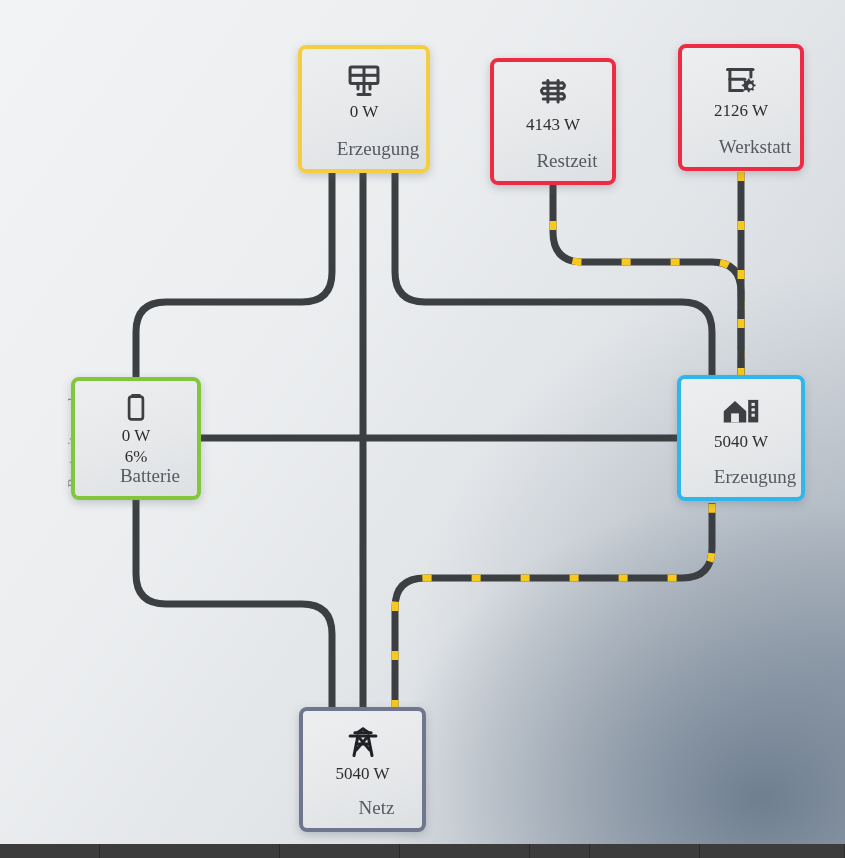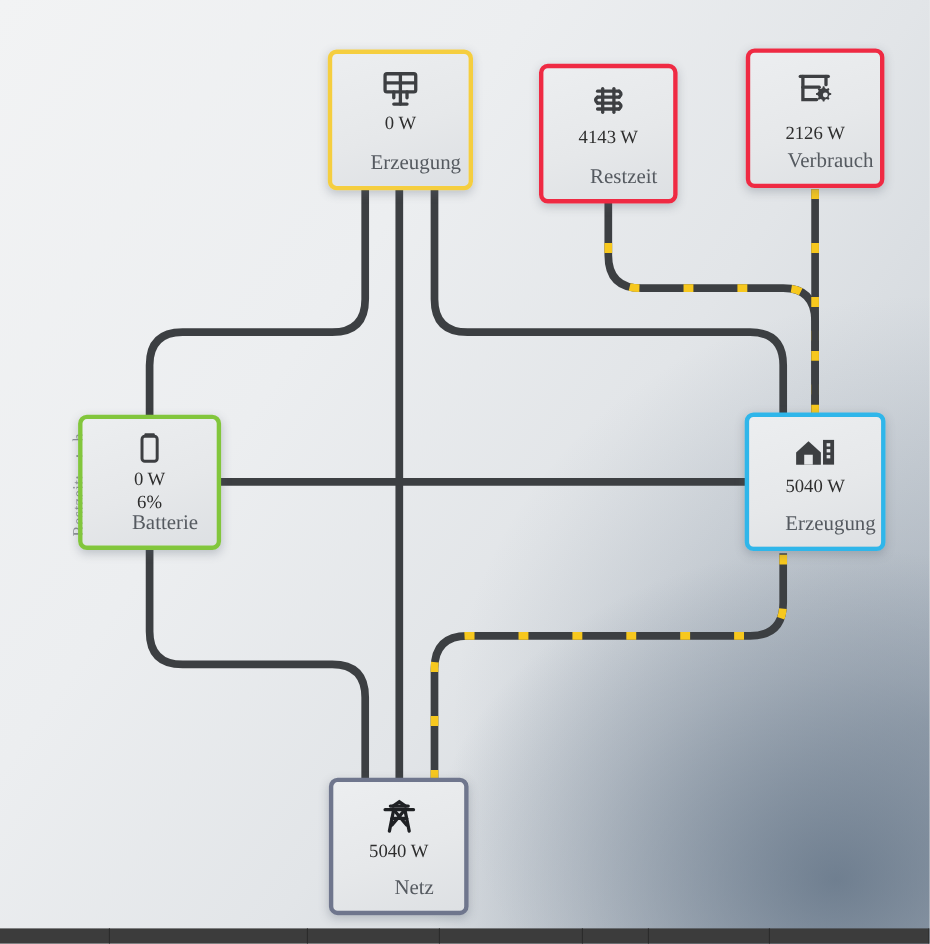--- a/index.html
+++ b/index.html
@@ -115,37 +115,37 @@
           <path d="M18.5 4.6 q2.4 1.8 0 3.6 M5.5 8.2 q-2.4 1.8 0 3.6 M18.5 11.8 q2.4 1.8 0 3.6"></path>
           <line x1="8.6" y1="3" x2="8.6" y2="17.4"></line>
           <line x1="15.4" y1="3" x2="15.4" y2="17.4"></line>
         </g>
       </svg>
     </div>
     <div class="val">4143 W</div>
     <div class="nm">Restzeit</div>
   </div>
 
-  <div class="node" style="left:678px;top:44px;width:126px;height:127px;border-color:#ef2a43;gap:10px;">
+  <div class="node" style="left:678px;top:44px;width:126px;height:127px;border-color:#ef2a43;">
     <div class="ico">
       <svg width="36" height="36" viewBox="0 0 24 24">
         <g fill="none" stroke="#3d3f42" stroke-width="2" stroke-linecap="round">
           <line x1="3" y1="5" x2="20" y2="5"></line>
           <path d="M4.6 5 L4.6 19 L13 19"></path>
           <path d="M18.6 5 L18.6 10"></path>
           <line x1="4.6" y1="11.5" x2="14.5" y2="11.5"></line>
         </g>
         <g fill="#3d3f42">
           <path d="M18.3 12.0 l1.0 0 0.35 1.25 1.2 0.5 1.1-0.6 0.7 0.72 -0.6 1.1 0.5 1.2 1.25 0.35 0 1.0 -1.25 0.35 -0.5 1.2 0.6 1.1 -0.72 0.7 -1.1-0.6 -1.2 0.5 -0.35 1.25 -1.0 0 -0.35-1.25 -1.2-0.5 -1.1 0.6 -0.7-0.72 0.6-1.1 -0.5-1.2 -1.25-0.35 0-1.0 1.25-0.35 0.5-1.2 -0.6-1.1 0.72-0.7 1.1 0.6 1.2-0.5 z" transform="translate(-1.6,-0.7) scale(0.92) translate(1.6,0.7)"></path>
         </g>
         <circle cx="18.2" cy="16.2" r="1.5" fill="#e6e8ea"></circle>
       </svg>
     </div>
     <div class="val">2126 W</div>
-    <div class="nm">Verbrauch</div>
+    <div class="nm">Werkstatt</div>
   </div>
 
   <div class="node" style="left:71px;top:377px;width:130px;height:123px;border-color:#82c63c;padding-top:10px;">
     <div class="ico" style="height:34px;">
       <svg width="30" height="32" viewBox="0 0 24 26">
         <rect x="8.2" y="1.6" width="7.6" height="2.2" rx="0.6" fill="#3d3f42"></rect>
         <rect x="6.4" y="3.8" width="11.2" height="18.4" rx="2.1" fill="none" stroke="#3d3f42" stroke-width="2.2"></rect>
       </svg>
     </div>
     <div class="val">0 W</div>

